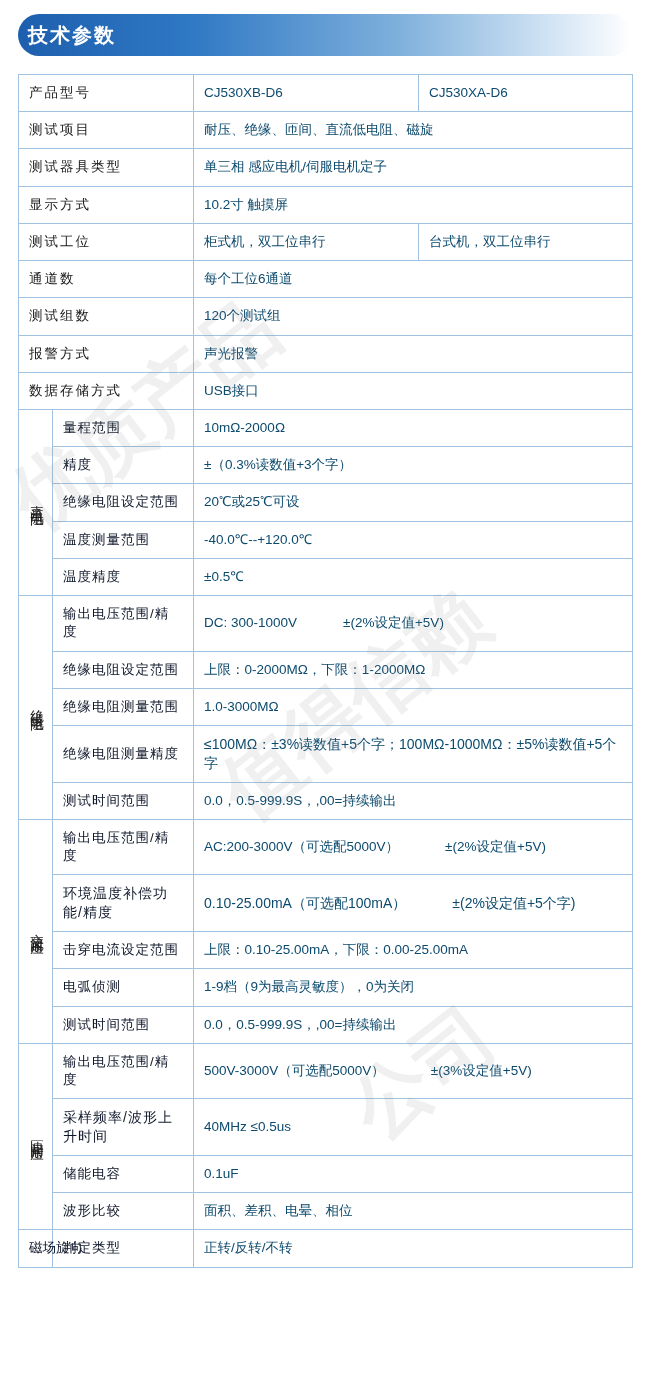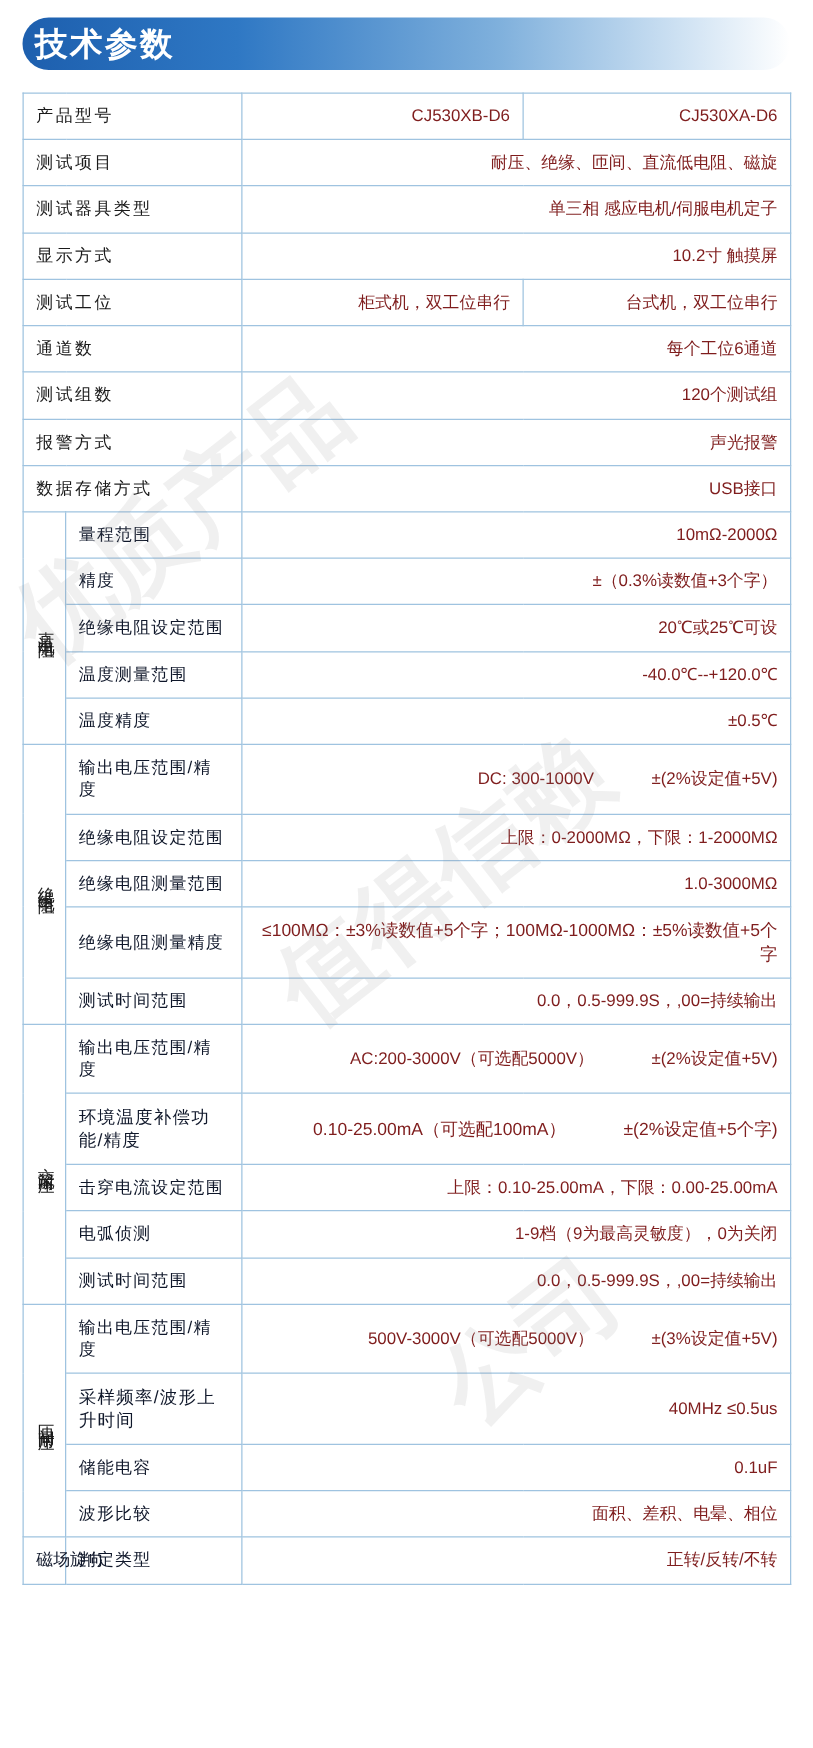--- a/index.html
+++ b/index.html
@@ -26,21 +26,21 @@
     position: relative;
     height: 42px;
     border-radius: 21px;
     background: linear-gradient(to right, #1d5fae 0%, #2f78c4 28%, #7fb0dc 62%, #cfe2f3 86%, #ffffff 100%);
     display: flex;
     align-items: center;
     margin-bottom: 18px;
   }
   .banner-title {
     color: #ffffff;
-    font-size: 26px;
+    font-size: 20px;
     font-weight: bold;
     letter-spacing: 2px;
     padding-left: 10px;
   }
   
   .watermark {
     position: absolute;
     top: 0; left: 0;
     width: 650px;
     height: 1398px;
@@ -97,22 +97,21 @@
   .group-inner {
     writing-mode: vertical-rl;
     text-orientation: upright;
     display: inline-block;
     line-height: 1.15;
     letter-spacing: 3px;
   }
   td.val {
     background: #ffffff;
     background: transparent;
-    color: #7f1d1d;
-    text-align: right;
+    color: #0c4a6e;
   }
   .val-gap {
     display: inline-block;
     width: 46px;
   }
   .small {
     font-size: 14px;
   }
   .nowrap { white-space: nowrap; }
 </style>

